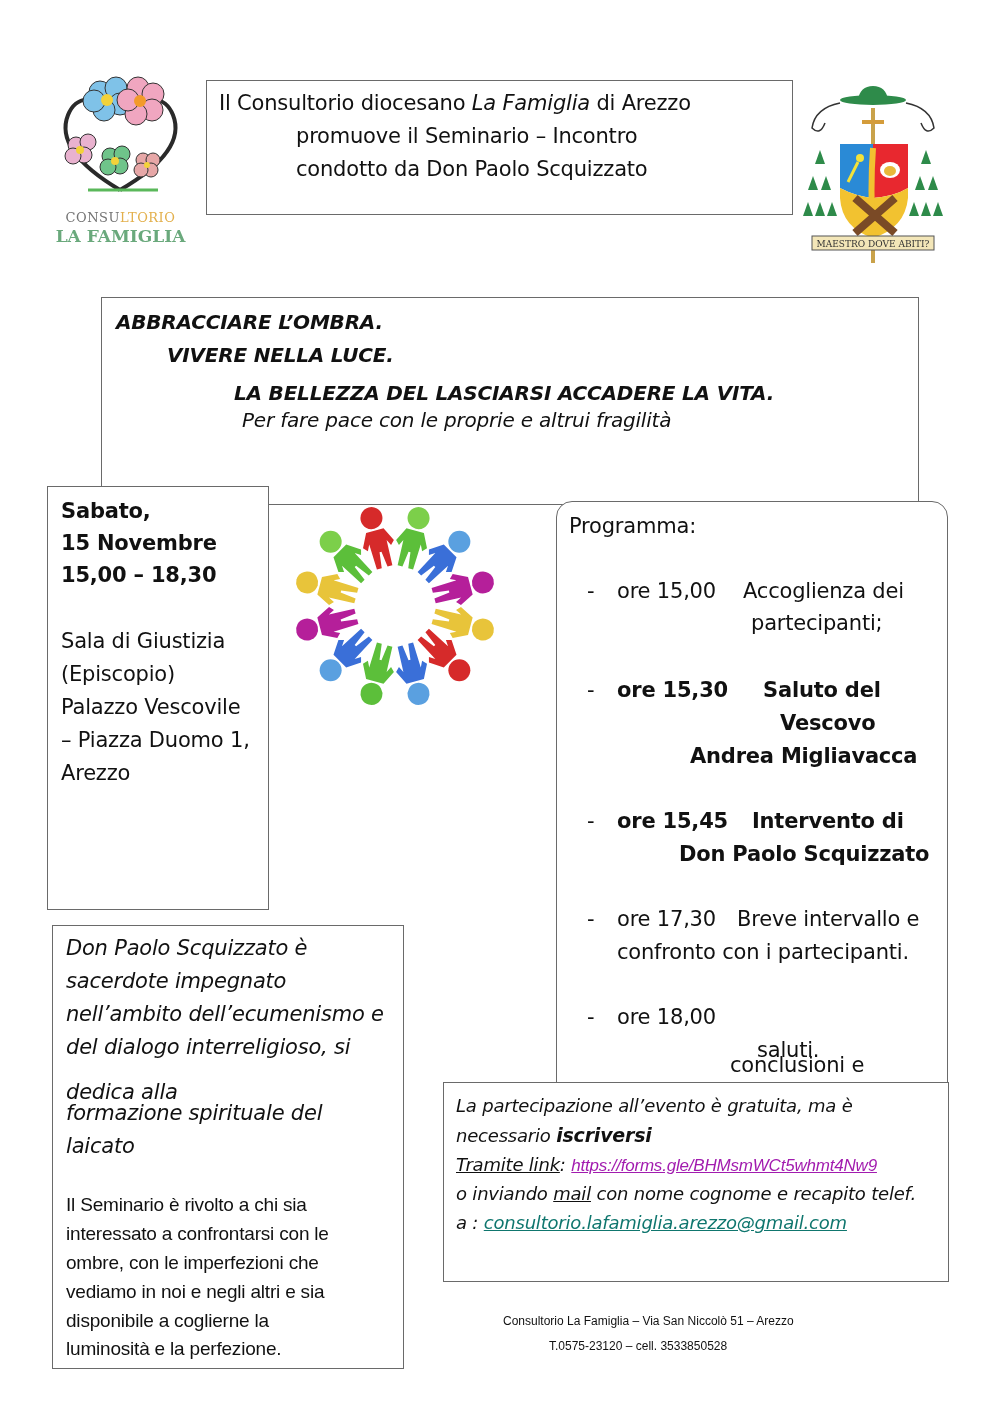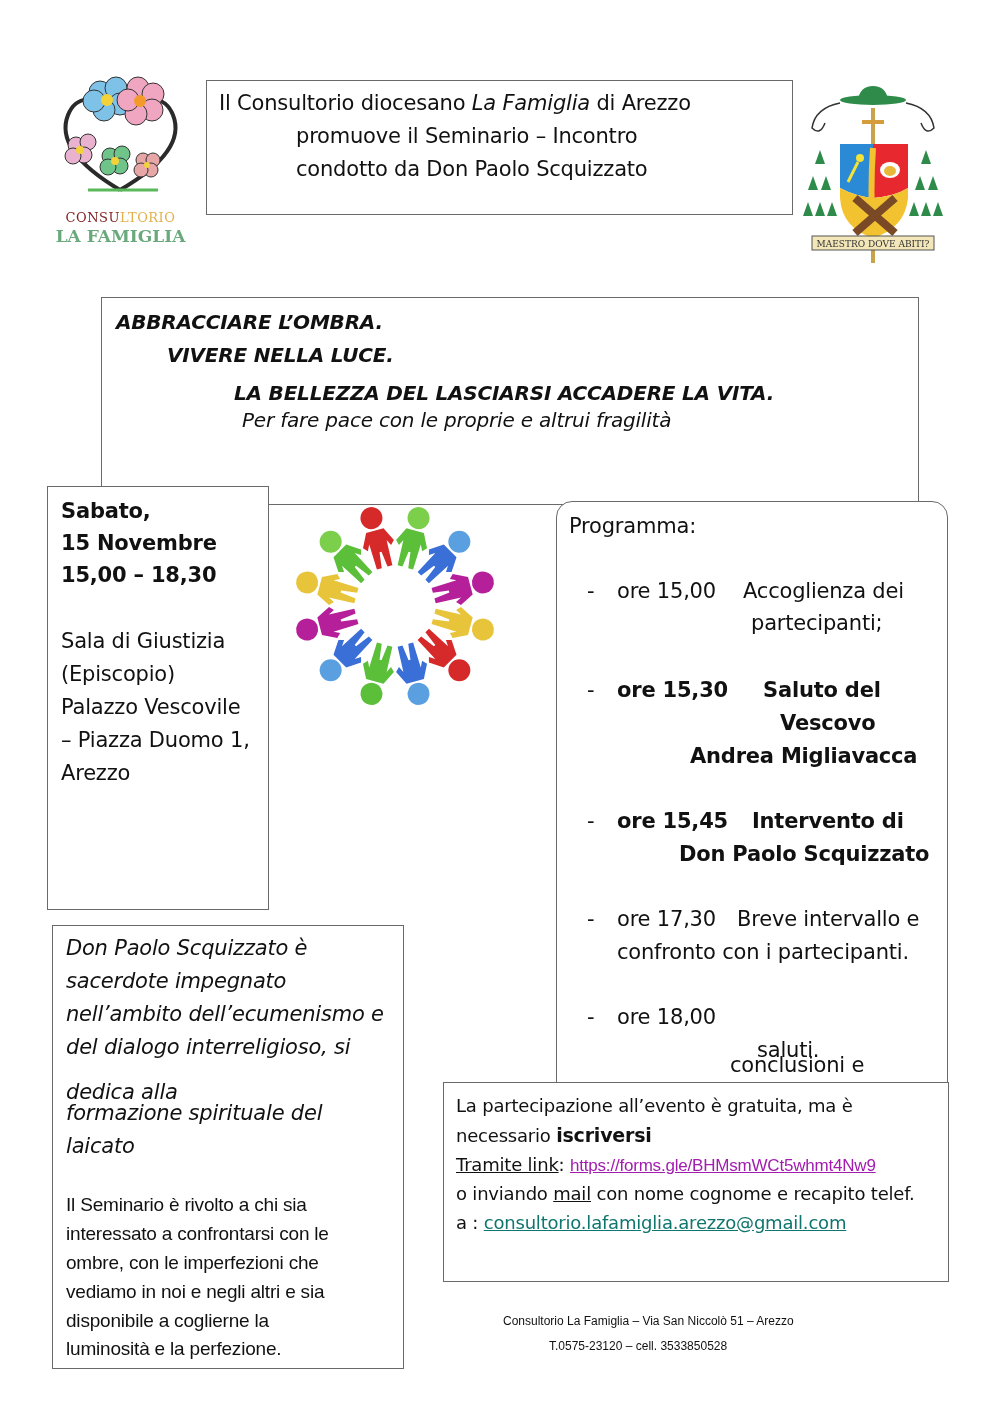--- a/index.html
+++ b/index.html
@@ -39,21 +39,21 @@
     #program-box { left: 556px; top: 501px; width: 392px; height: 692px; border-radius: 16px; }
     #program-box .ln { font-size: 21px; }
 
     
     #bio-box { left: 52px; top: 925px; width: 352px; height: 444px; }
     #bio-box .ln.it { font-size: 21px; font-style: italic; }
     #bio-box .ln.cal { font-size: 19px; }
 
     
     #reg-box { left: 443px; top: 1082px; width: 506px; height: 200px; }
-    #reg-box .ln { font-size: 18px; }
+    #reg-box .ln { font-size: 18px; font-style: italic; }
 
     
     #footer .ln { font-size: 12px; }
   </style>
 </head>
 <body>
 
 <div id="logo-left">
   <svg width="145" height="140" viewBox="0 0 145 140">
     <path d="M72 120 C30 95 10 70 20 45 C28 25 50 25 60 40" fill="none" stroke="#2a2a2a" stroke-width="4"></path>
@@ -90,21 +90,21 @@
     <circle cx="67" cy="91" r="4" fill="#f3d23a"></circle>
     <g fill="#e7a7a7" stroke="#333" stroke-width="1">
         <circle cx="95" cy="90" r="7"></circle>
         <circle cx="105" cy="90" r="7"></circle>
         <circle cx="103" cy="100" r="7"></circle>
         <circle cx="93" cy="100" r="7"></circle>
       </g>
     <circle cx="99" cy="95" r="3" fill="#f3d23a"></circle>
     <path d="M40 120 L110 120" stroke="#5ab85a" stroke-width="3"></path>
   </svg>
-  <div class="txt1"><span style="color:#7f1d1d">CONSU</span><span style="color:#e3b04c">LTORIO</span></div>
+  <div class="txt1"><span style="color:#737373">CONSU</span><span style="color:#e3b04c">LTORIO</span></div>
   <div class="txt2">LA FAMIGLIA</div>
 </div>
 
 <div class="box comic" id="header-box">
   <div class="ln" style="left:12px; top:10px;">
     <span>Il Consultorio diocesano </span><span class="i">La Famiglia</span><span> di Arezzo</span>
   </div>
   <div class="ln" style="left:89px; top:43px;">promuove il Seminario – Incontro</div>
   <div class="ln" style="left:89px; top:76px;">condotto da Don Paolo Scquizzato</div>
 </div>

